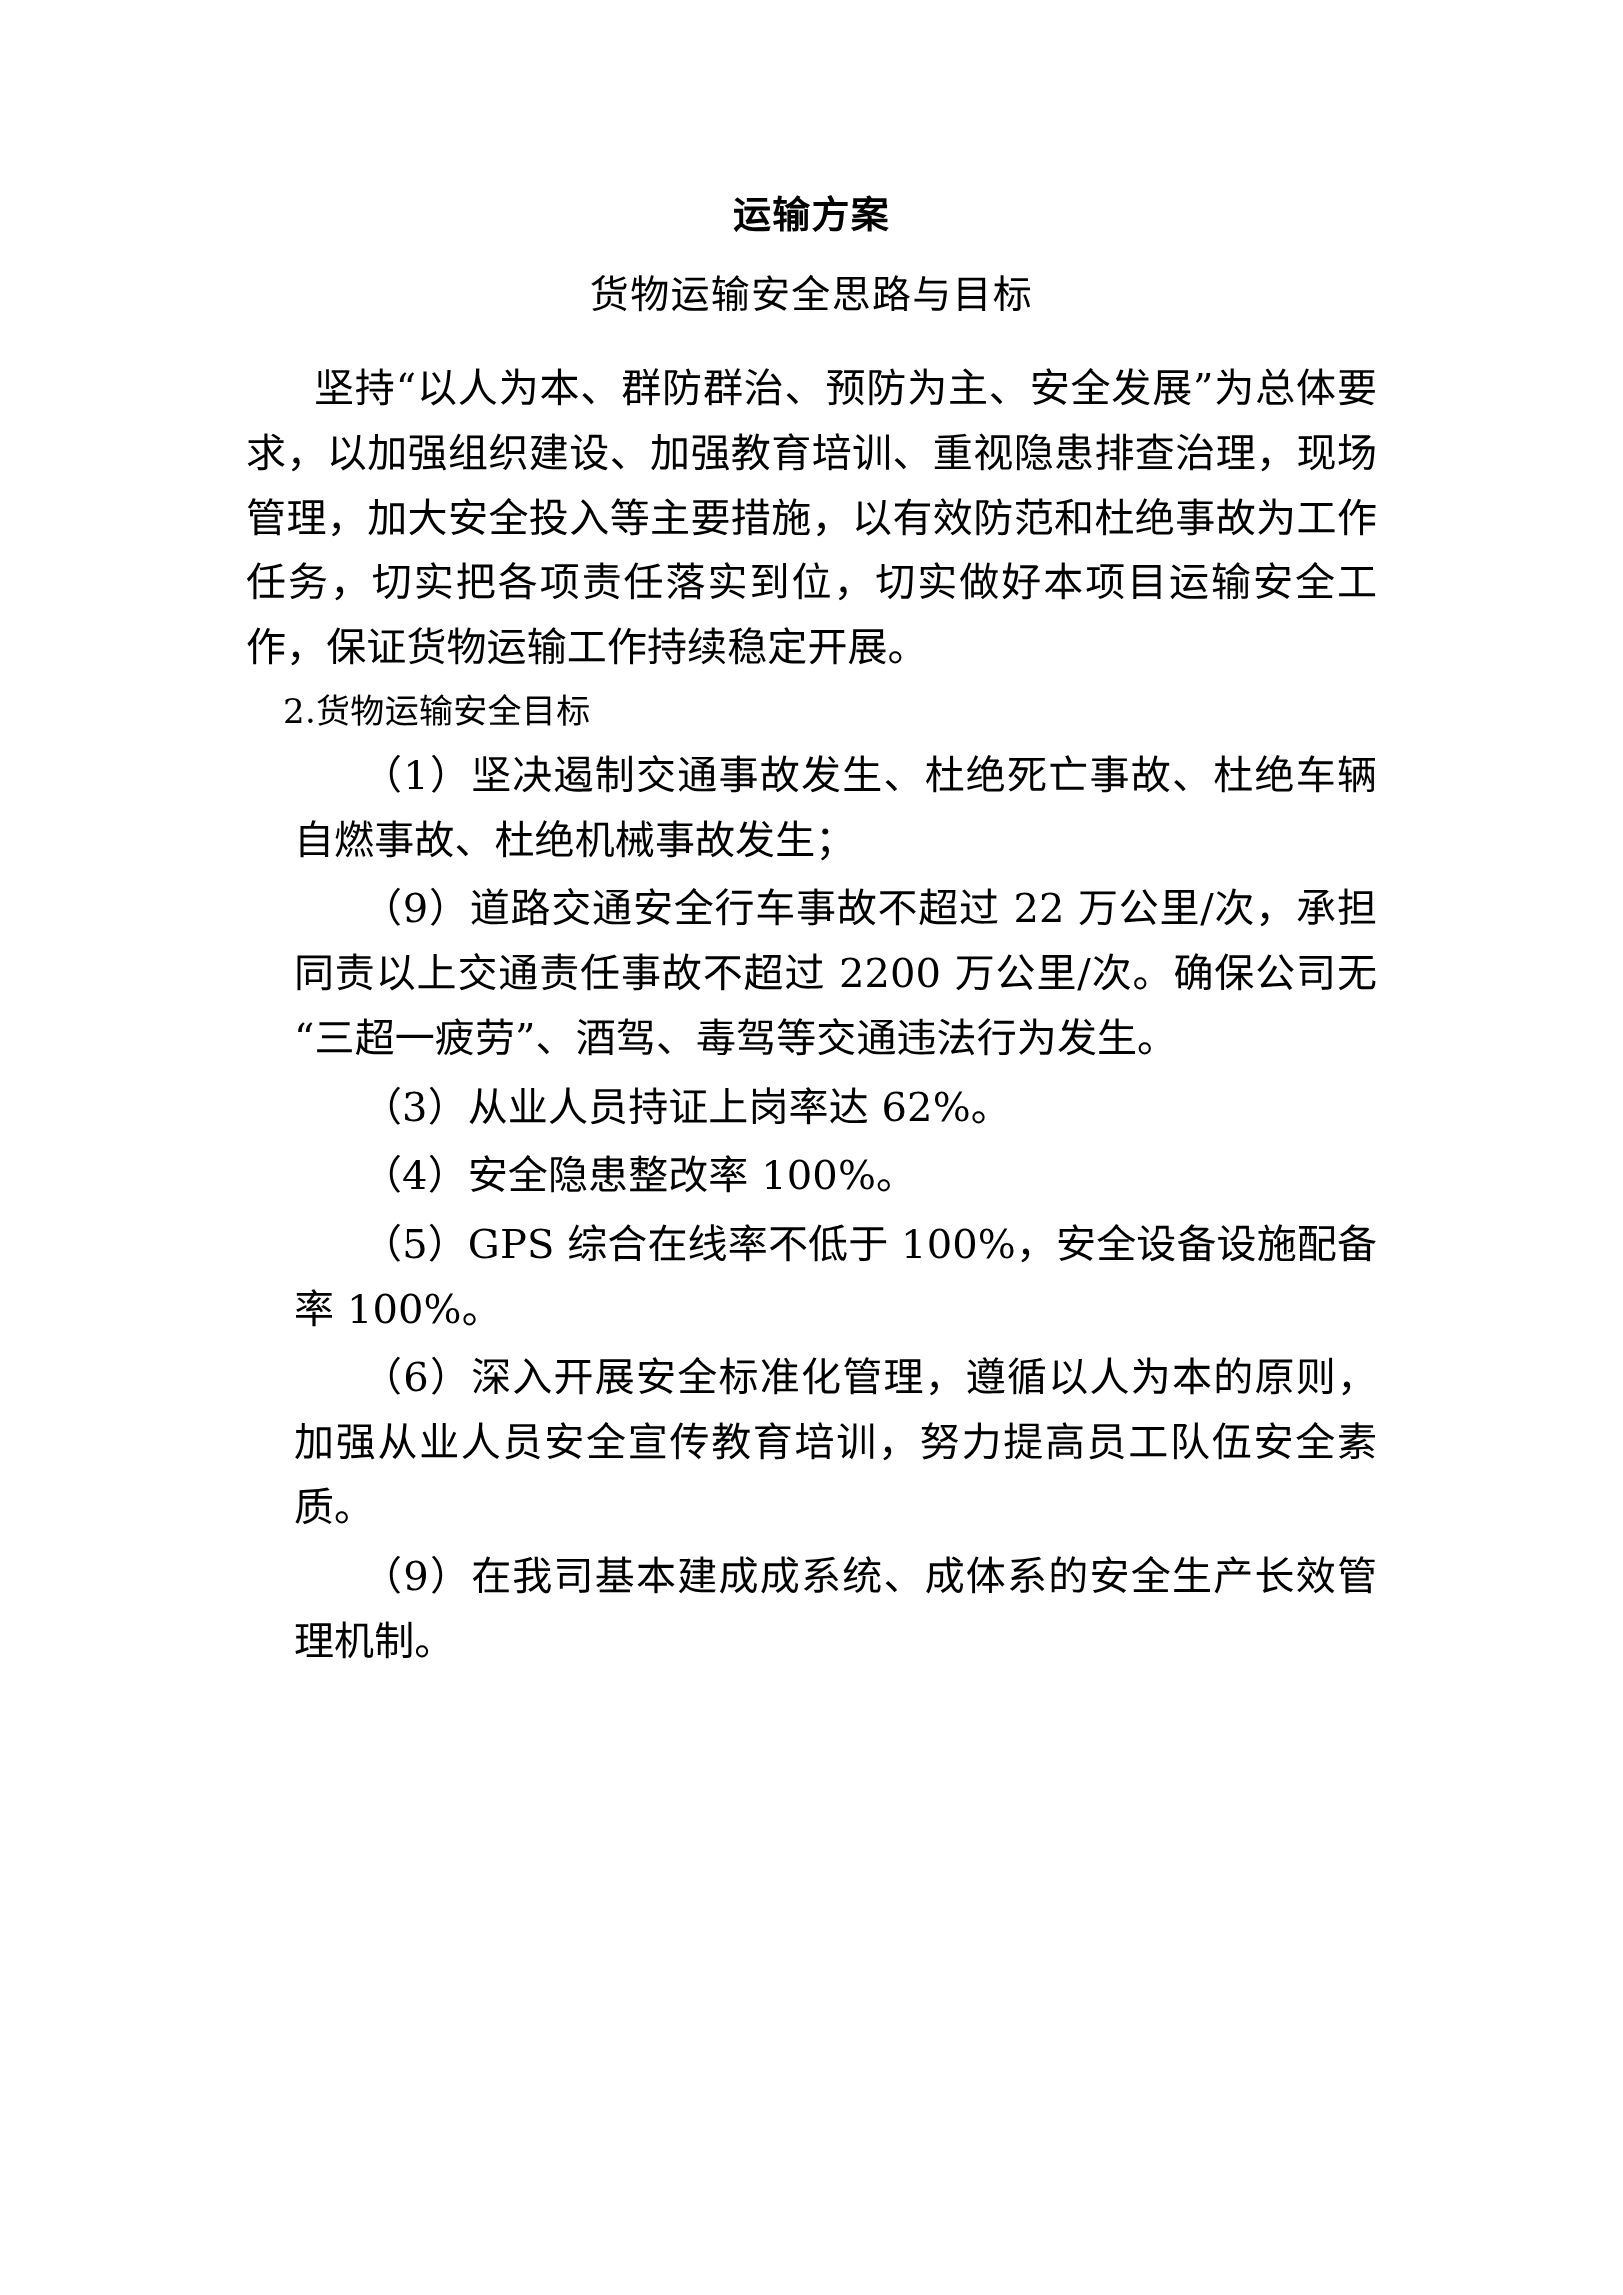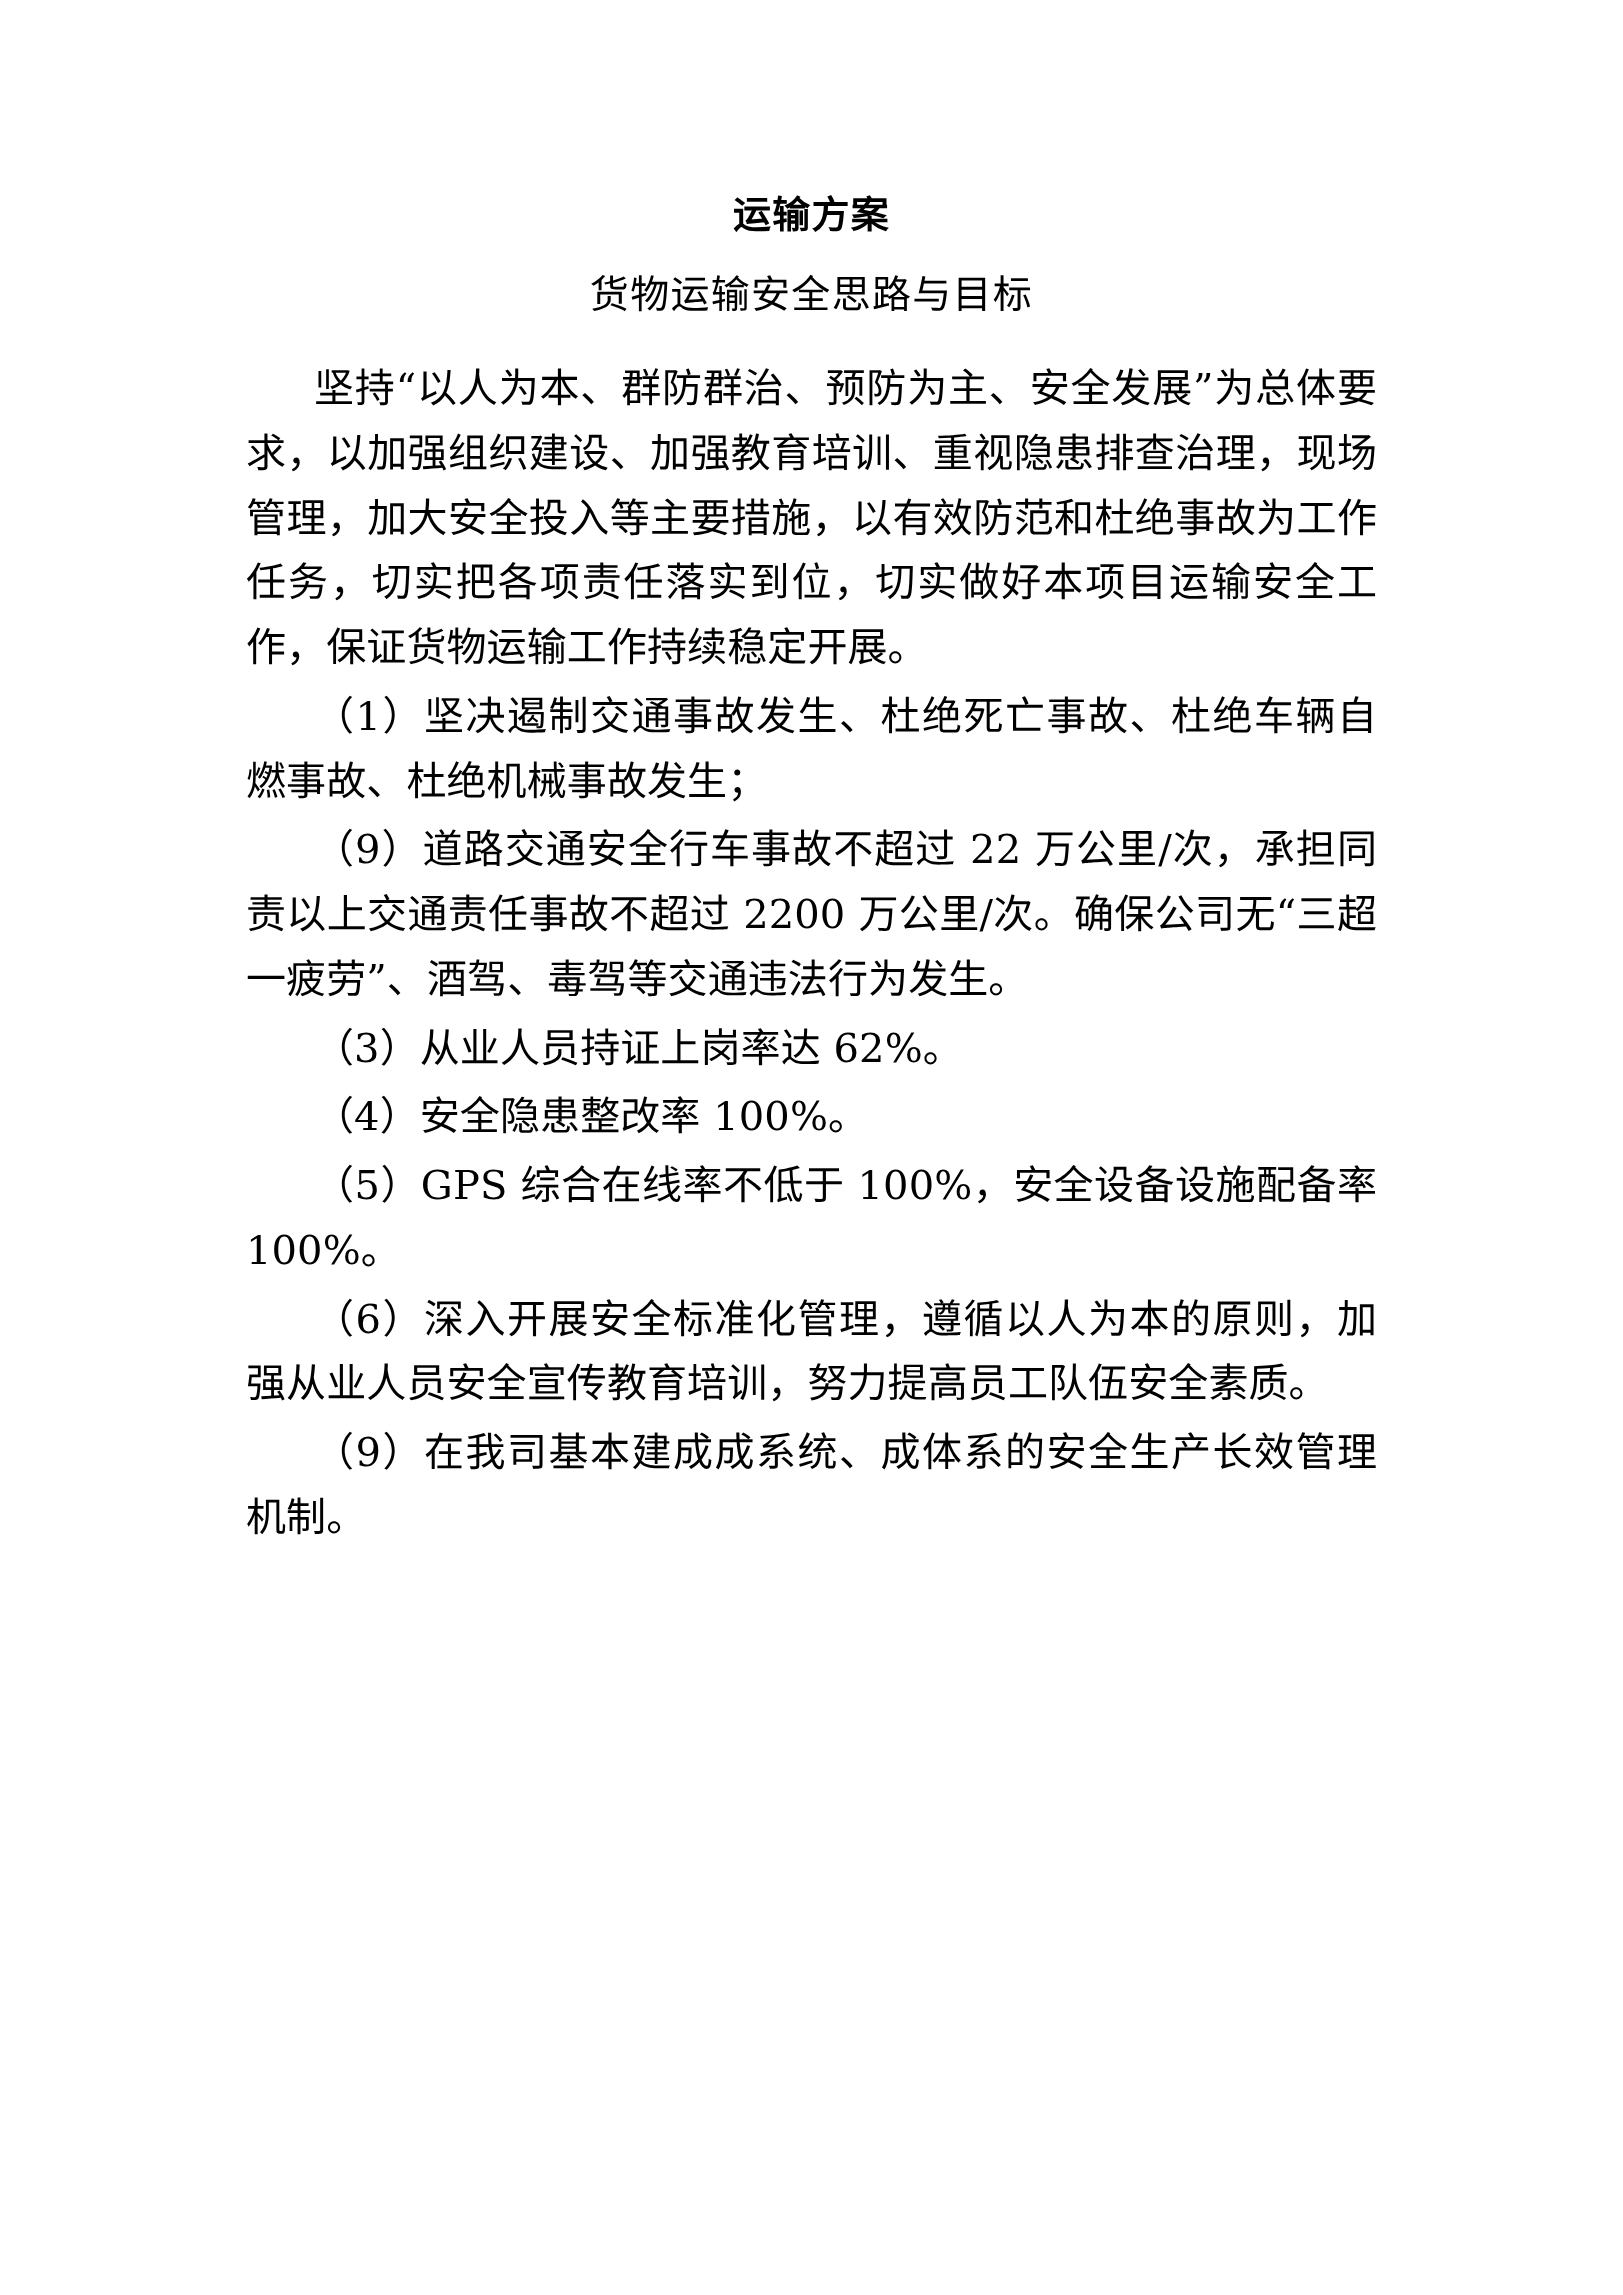--- a/index.html
+++ b/index.html
@@ -57,38 +57,40 @@
     margin: 0 0 3.9px 0;
     text-indent: 68px;
     text-align: justify;
     text-justify: inter-ideograph;
     letter-spacing: 0.1px;
     word-break: break-all;
   }
 
   .para.list-item {
     text-indent: 68px;
+    margin-left: 48px;
   }
 
   .para:last-child {
     margin-bottom: 0;
   }
 </style>
 </head>
 <body>
 
 <div class="page">
 
   <h1 class="doc-title">运输方案</h1>
 
   <h2 class="doc-subtitle">货物运输安全思路与目标</h2>
 
 
   <p class="para">坚持“以人为本、群防群治、预防为主、安全发展”为总体要求，以加强组织建设、加强教育培训、重视隐患排查治理，现场管理，加大安全投入等主要措施，以有效防范和杜绝事故为工作任务，切实把各项责任落实到位，切实做好本项目运输安全工作，保证货物运输工作持续稳定开展。</p>
 
+  <p class="section-heading">2.货物运输安全目标</p>
 
   <p class="para list-item">（1）坚决遏制交通事故发生、杜绝死亡事故、杜绝车辆自燃事故、杜绝机械事故发生；</p>
 
   <p class="para list-item">（9）道路交通安全行车事故不超过 22 万公里/次，承担同责以上交通责任事故不超过 2200 万公里/次。确保公司无“三超一疲劳”、酒驾、毒驾等交通违法行为发生。</p>
 
   <p class="para list-item">（3）从业人员持证上岗率达 62%。</p>
 
   <p class="para list-item">（4）安全隐患整改率 100%。</p>
 
   <p class="para list-item">（5）GPS 综合在线率不低于 100%，安全设备设施配备率 100%。</p>

